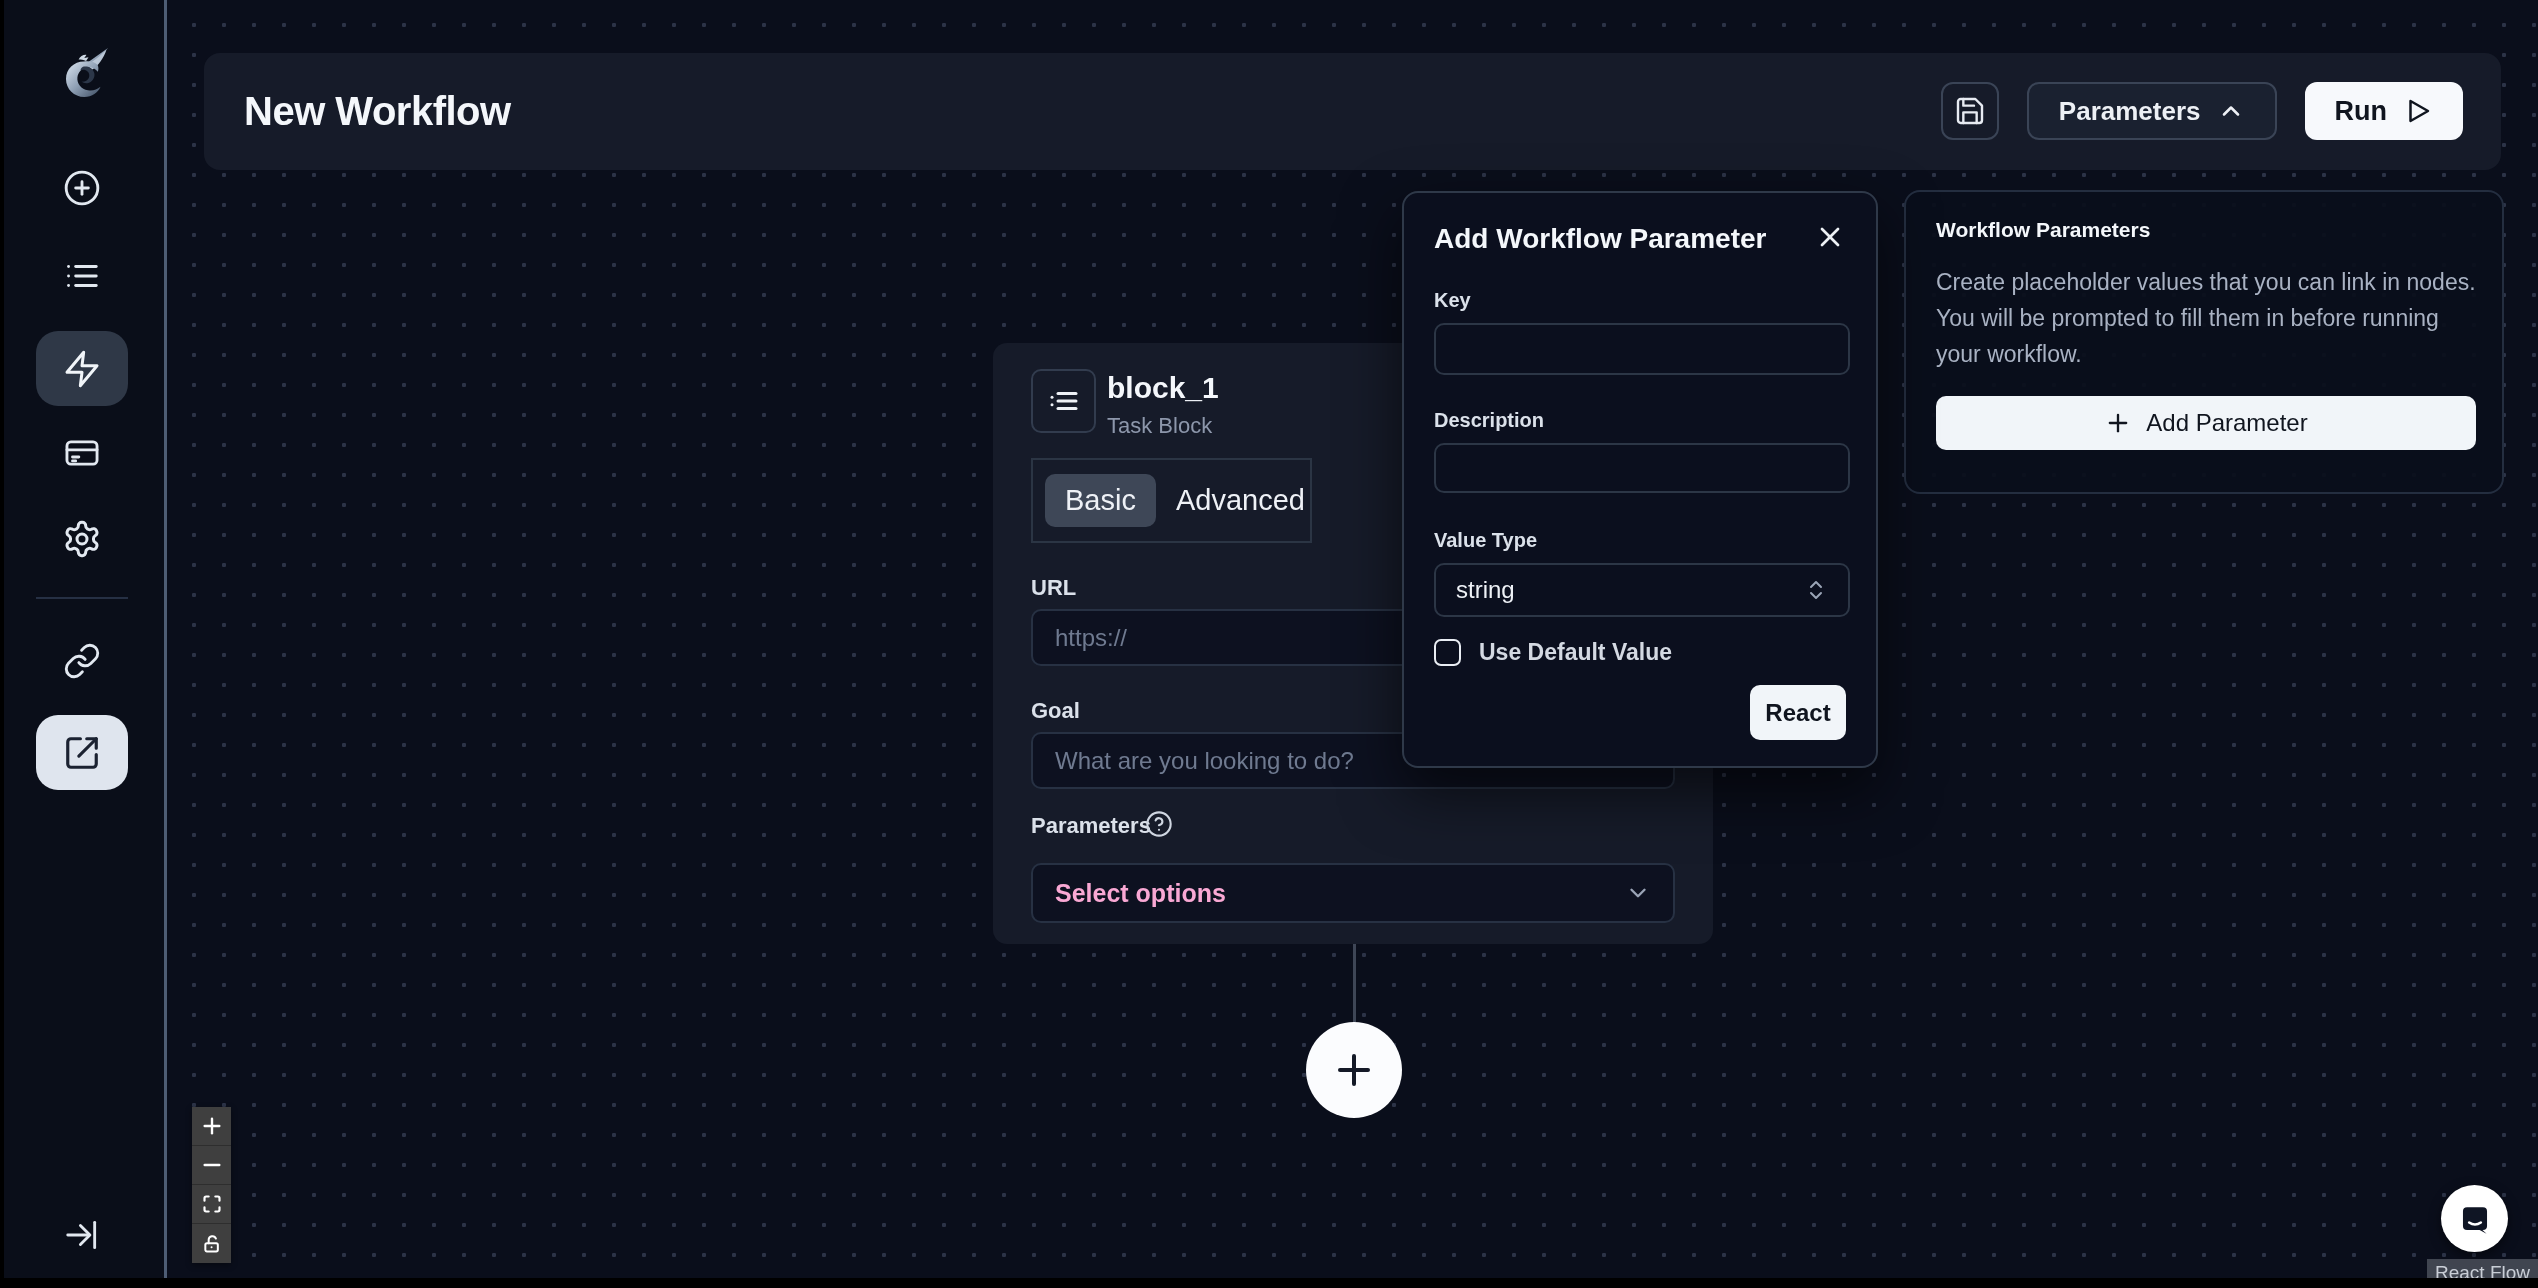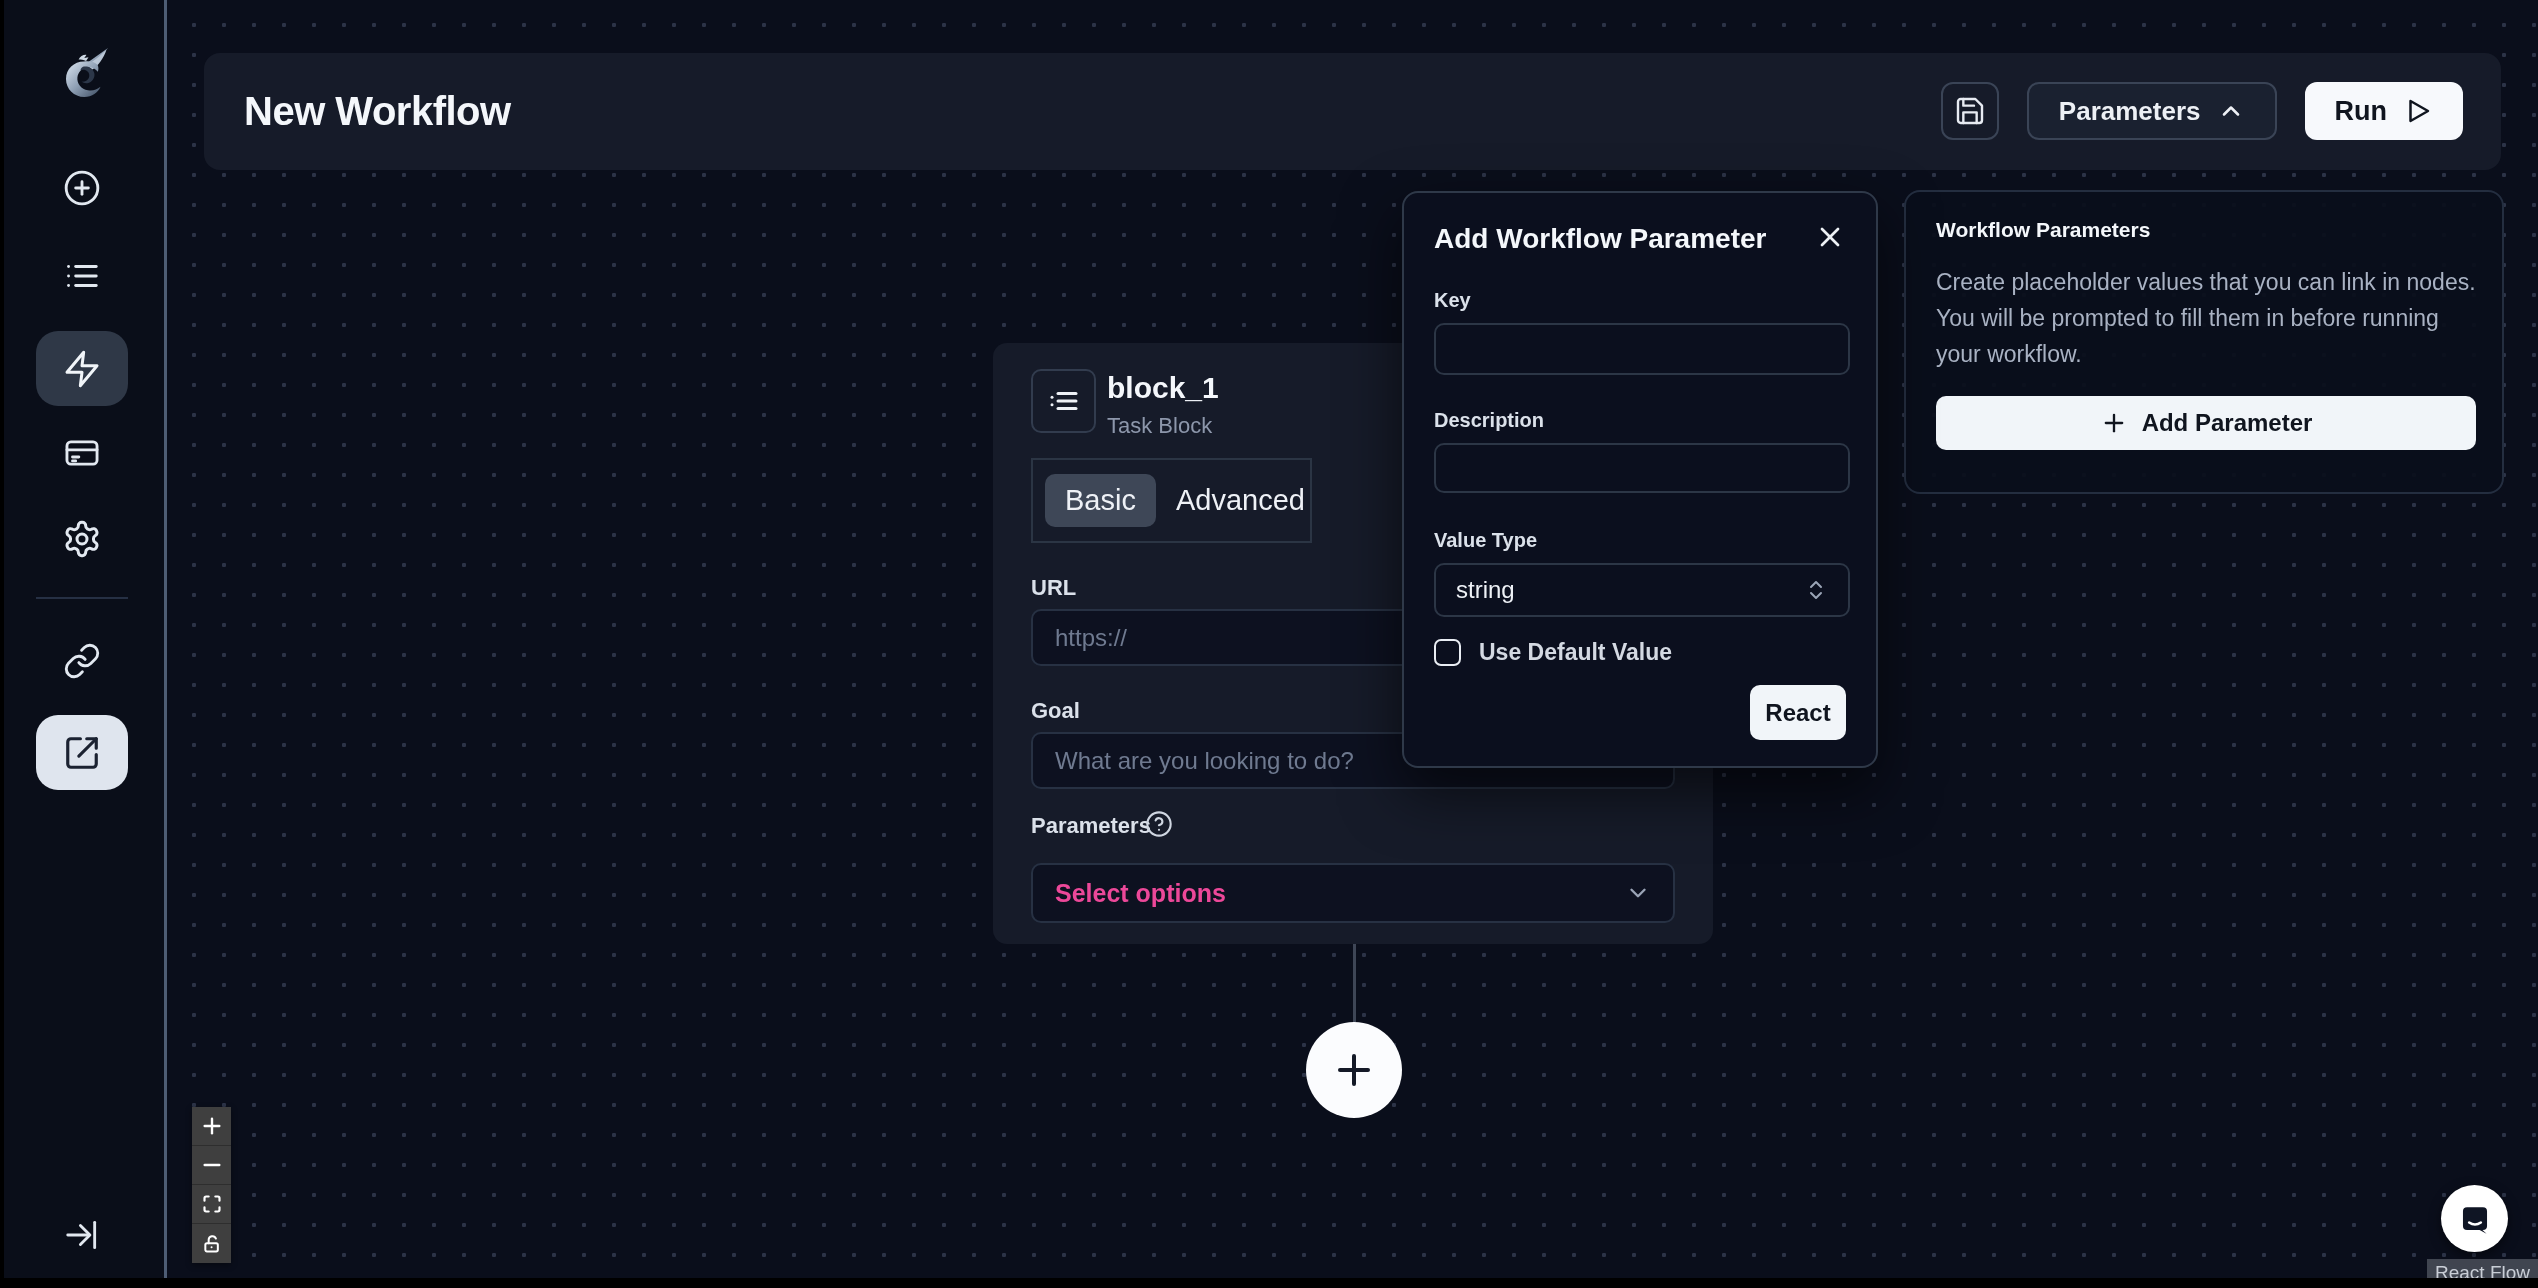--- a/index.html
+++ b/index.html
@@ -52,21 +52,21 @@
   .tab.inactive { margin-left:20px; }
   .field-label { position:absolute; left:38px; font-size:22px; font-weight:600; color:#dbe1ea; }
   .text-input { position:absolute; left:38px; width:644px; height:57px; background:#0d1120;
     border:2px solid #273143; border-radius:10px; color:#e7ebf2; font-size:24px; padding:0 22px;
     font-family:inherit; outline:none; }
   .text-input::placeholder { color:#6f7a90; }
   .help-icon { position:absolute; left:152px; top:467px; color:#cfd6e1; cursor:pointer; }
   .select-box { position:absolute; left:38px; top:520px; width:644px; height:60px;
     border:2px solid #273143; border-radius:10px; background:#0d1120; display:flex;
     align-items:center; padding:0 22px; cursor:pointer; }
-  .select-box .sel-text { font-size:25px; font-weight:700; color:#ec4899; }
+  .select-box .sel-text { font-size:25px; font-weight:700; color:#f9a8d4; }
   .select-box .chev { margin-left:auto; color:#9aa4b6; }
 
   
   .edge { position:absolute; left:1353px; top:944px; width:3px; height:80px; background:#3e4656; }
   .plus-node { position:absolute; left:1306px; top:1022px; width:96px; height:96px; border-radius:50%;
     background:#fbfcfe; display:flex; align-items:center; justify-content:center; color:#141927;
     cursor:pointer; z-index:6; }
 
   
   .modal { position:absolute; left:1402px; top:191px; width:476px; height:577px;
@@ -90,21 +90,21 @@
   .save-btn { position:absolute; right:30px; top:492px; width:96px; height:55px; border:none;
     border-radius:10px; background:#f1f5f9; color:#10151f; font-size:24px; font-weight:700;
     cursor:pointer; font-family:inherit; }
 
   
   .wp-panel { position:absolute; left:1904px; top:190px; width:600px; height:304px;
     background:rgba(10,14,27,0.92); border:2px solid #242e40; border-radius:16px; z-index:8; }
   .wp-title { position:absolute; left:30px; top:26px; font-size:21px; font-weight:700; color:#f4f7fb; }
   .wp-desc { position:absolute; left:30px; top:72px; width:542px; font-size:23px; line-height:36px; color:#a9b2c3; }
   .wp-add-btn { position:absolute; left:30px; top:204px; width:540px; height:54px; border:none;
-    border-radius:10px; background:#f1f5f9; color:#10151f; font-size:24px; font-weight:700;
+    border-radius:10px; background:#f1f5f9; color:#10151f; font-size:24px; font-weight:400;
     display:flex; align-items:center; justify-content:center; gap:14px; cursor:pointer; font-family:inherit; }
 
   
   .rf-controls { position:absolute; left:192px; top:1107px; width:39px; z-index:9;
     box-shadow:0 2px 6px rgba(0,0,0,.4); }
   .rf-btn { width:39px; height:39px; background:#3f3f3f; color:#fff; display:flex;
     align-items:center; justify-content:center; border-bottom:1px solid #2e2e2e; cursor:pointer; }
   .rf-btn:last-child { border-bottom:none; }
 
   

